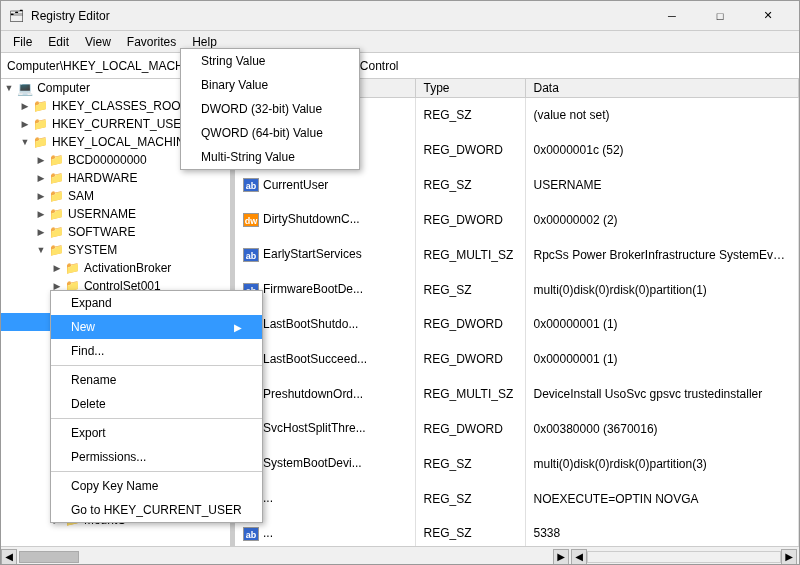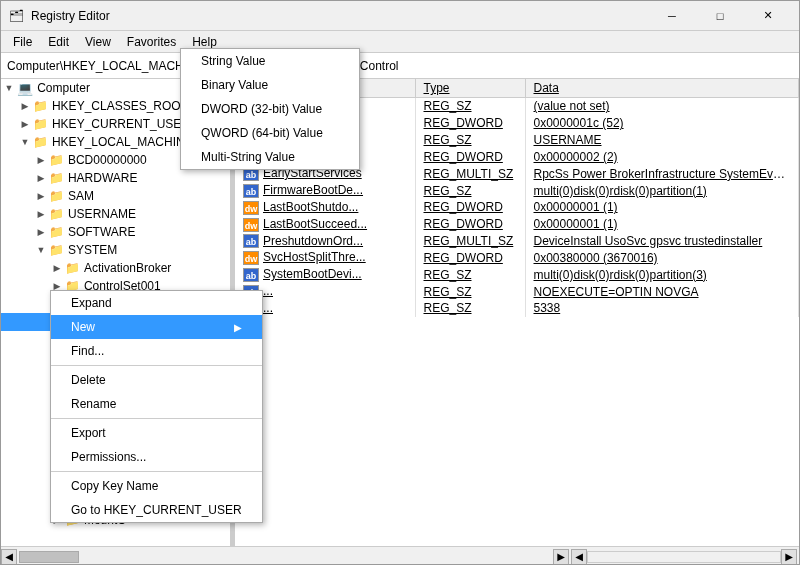--- a/index.html
+++ b/index.html
@@ -117,34 +117,33 @@
     .right-panel {
       flex: 1;
       overflow: hidden;
       position: relative;
       background: white;
     }
     .registry-table {
       width: 100%;
       border-collapse: collapse;
       font-size: 12px;
-      text-decoration: underline;
     }
     .registry-table th {
       background: #f0f0f0;
       border-bottom: 1px solid #ccc;
       border-right: 1px solid #ccc;
       padding: 2px 8px;
       text-align: left;
       font-weight: normal;
       position: sticky;
       top: 0;
     }
     .registry-table td {
-      padding: 1px 8px;
+      padding: 10px 8px;
       border-right: 1px solid #e0e0e0;
       white-space: nowrap;
       overflow: hidden;
       max-width: 0;
       margin-top: 37px;
     }
     .col-name { width: 180px; }
     .col-type { width: 110px; }
     .col-data { width: auto; }
     
@@ -481,24 +480,24 @@
     </div>
     <div class="ctx-item highlighted">
       <span>New</span>
       <span class="ctx-arrow">▶</span>
     </div>
     <div class="ctx-item">
       <span>Find...</span>
     </div>
     <div class="ctx-separator"></div>
     <div class="ctx-item">
+      <span>Rename</span>
+    </div>
+    <div class="ctx-item">
       <span>Delete</span>
-    </div>
-    <div class="ctx-item">
-      <span>Rename</span>
     </div>
     <div class="ctx-separator"></div>
     <div class="ctx-item">
       <span>Export</span>
     </div>
     <div class="ctx-item">
       <span>Permissions...</span>
     </div>
     <div class="ctx-separator"></div>
     <div class="ctx-item">

